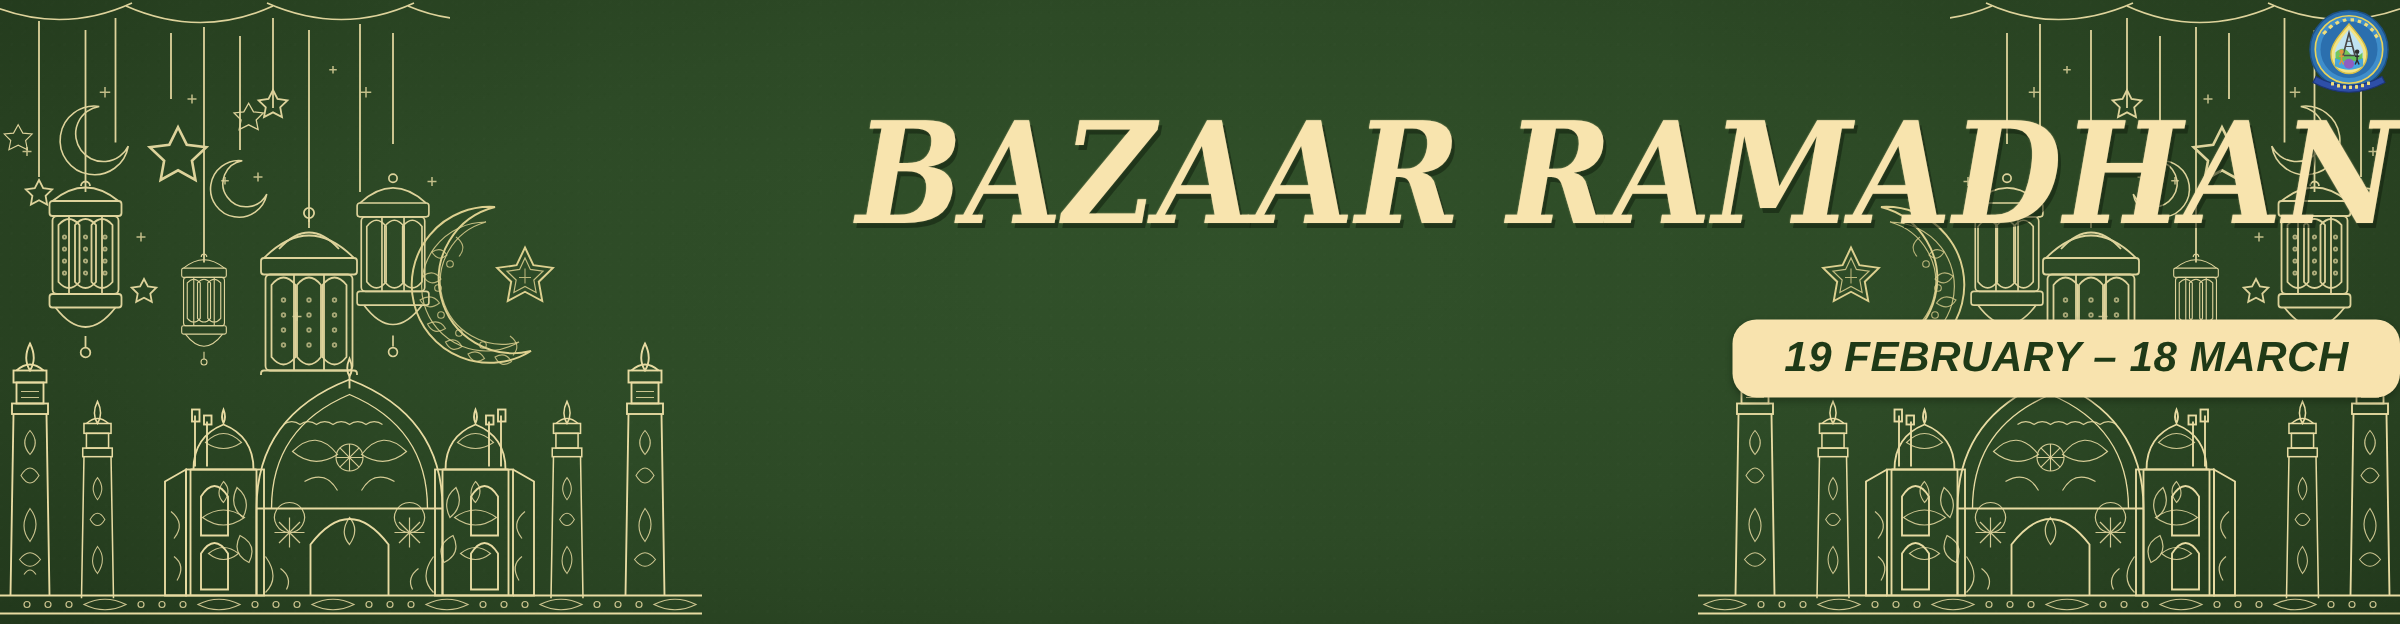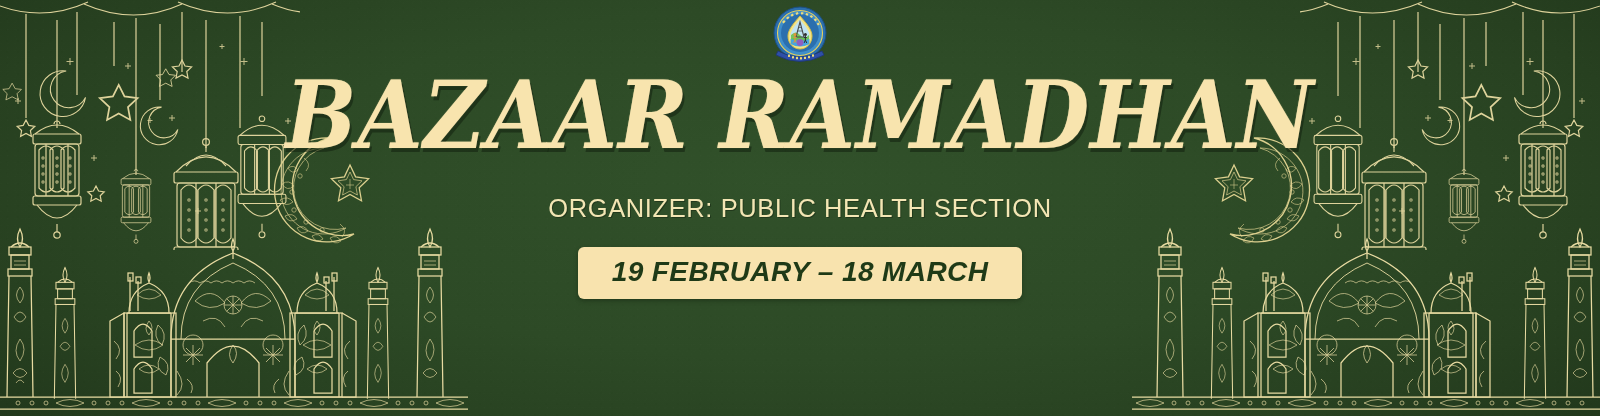--- a/index.html
+++ b/index.html
@@ -56,21 +56,21 @@
   .crescent-orn { top: 128px; width: 150px; height: 125px; }
   .crescent-orn.left  { left: 252px; }
   .crescent-orn.right { left: 1182px; transform: scaleX(-1); }
 
   
   #content {
     position: absolute;
     inset: 0;
     display: flex;
     flex-direction: column;
-    align-items: center;
+    align-items: flex-end;
     z-index: 5;
   }
 
   #logo {
     margin-top: 4px;
     width: 68px;
     height: 62px;
     flex: 0 0 auto;
   }
 
@@ -104,21 +104,21 @@
 
   #date-badge {
     margin-top: 21px;
     background: #f8e3ae;
     color: #1f3a17;
     font-size: 28px;
     font-weight: bold;
     font-style: italic;
     letter-spacing: .4px;
     padding: 9px 34px 11px 34px;
-    border-radius: 6px;
+    border-radius: 16px;
     white-space: nowrap;
     box-shadow: 0 2px 4px rgba(12,22,10,.35);
   }
 </style>
 </head>
 <body>
 
 <div id="banner">
 
   <div id="grain"></div>
@@ -826,18 +826,17 @@
         <rect x="34" y="53" width="2" height="2.4" rx=".4"></rect>
         <rect x="38" y="52.7" width="2" height="2.4" rx=".4"></rect>
         <rect x="42" y="51.8" width="2" height="2.4" rx=".4"></rect>
         <rect x="46" y="50.3" width="2" height="2.4" rx=".4"></rect>
       </g>
     </svg>
 
     <div id="title">BAZAAR RAMADHAN</div>
 
     <div id="subtitle">
-      <span class="line">ORGANIZER: PUBLIC HEALTH SECTION</span>
     </div>
 
     <div id="date-badge">19 FEBRUARY – 18 MARCH</div>
   </div>
 </div>
 
 </body></html>

